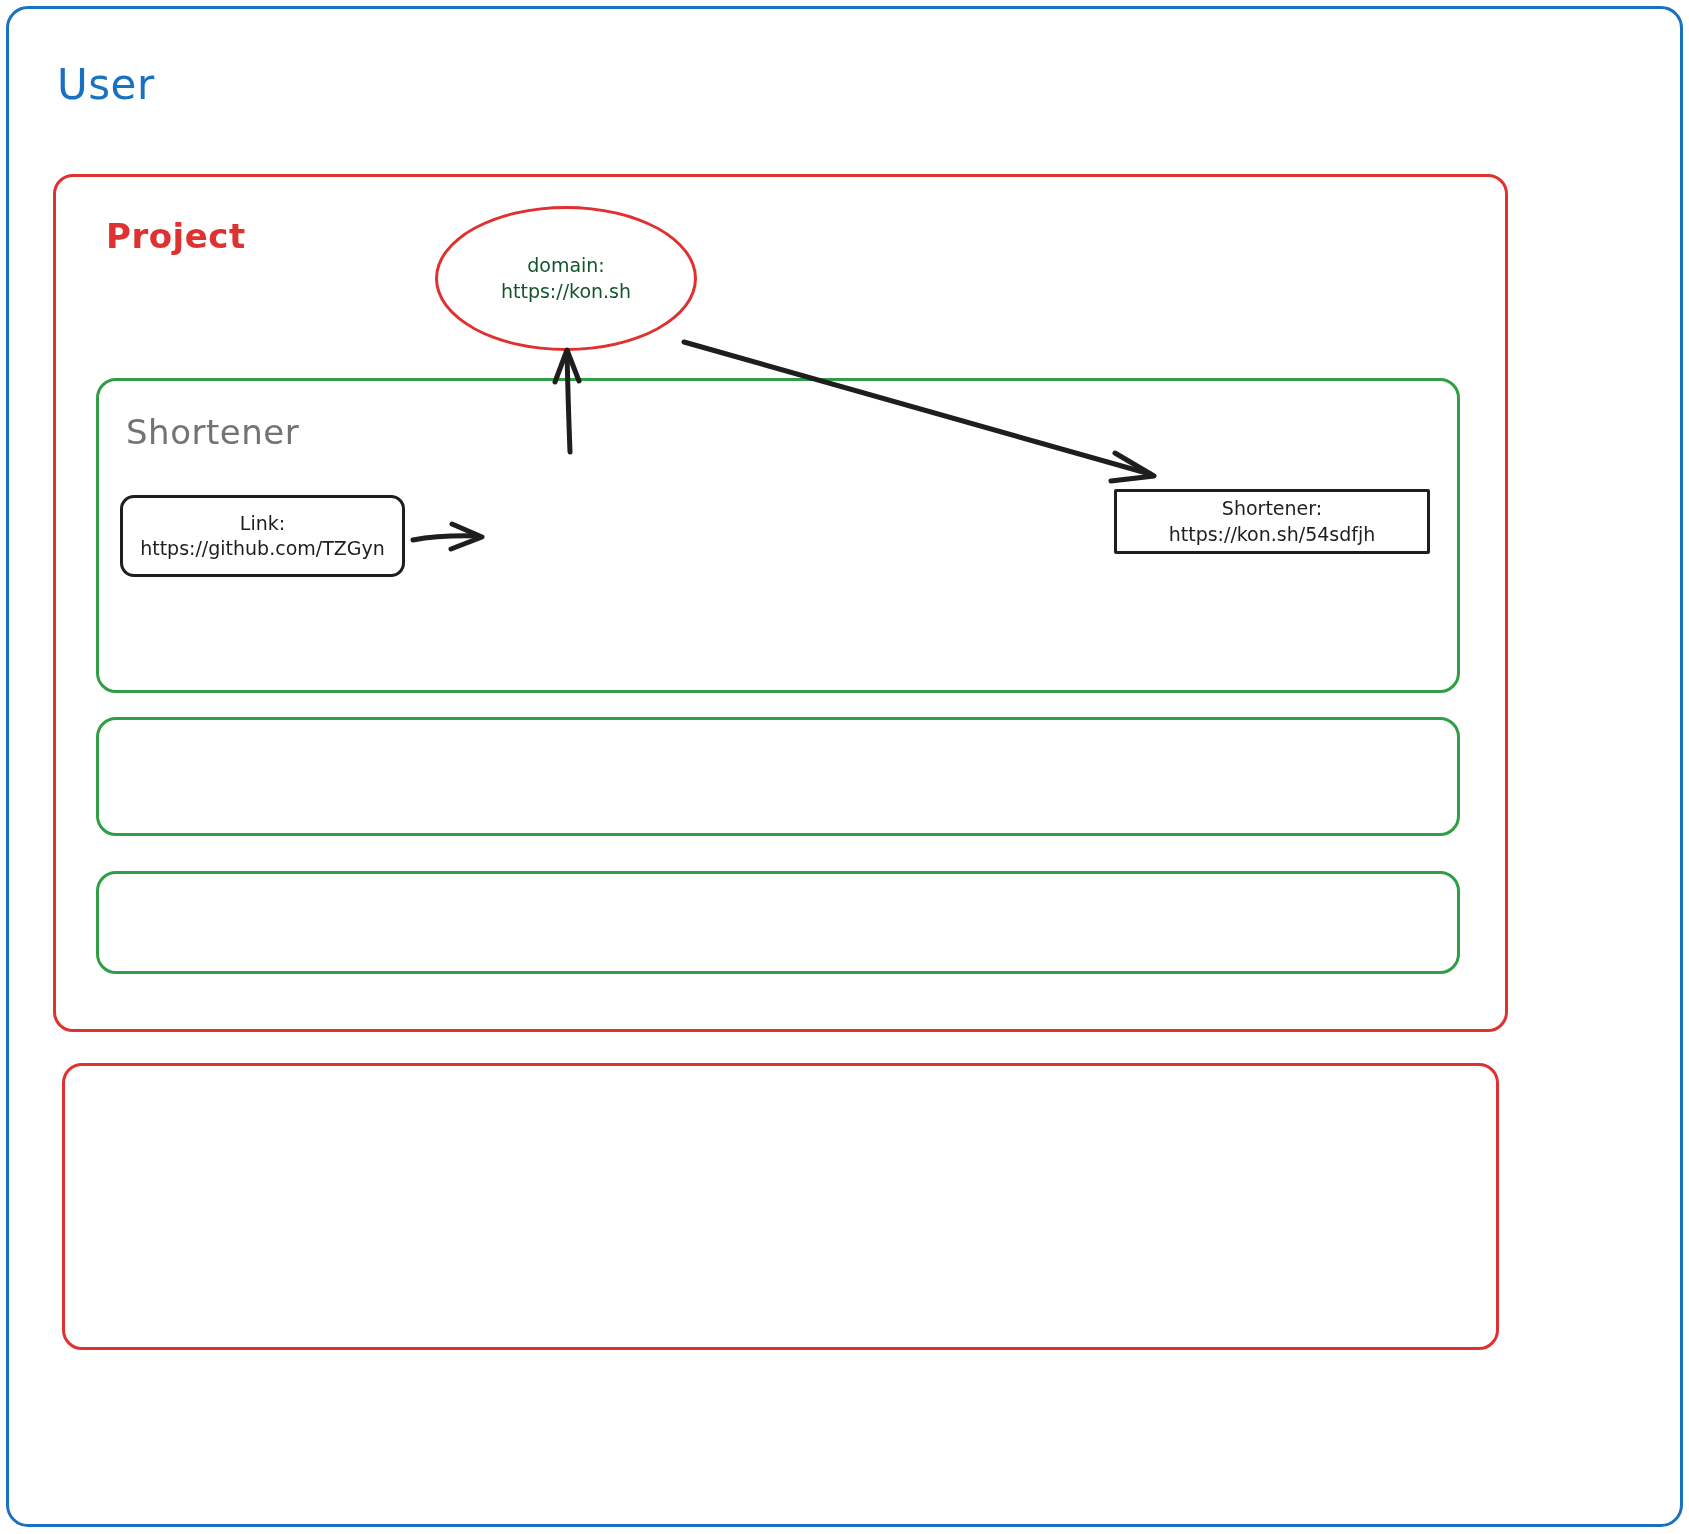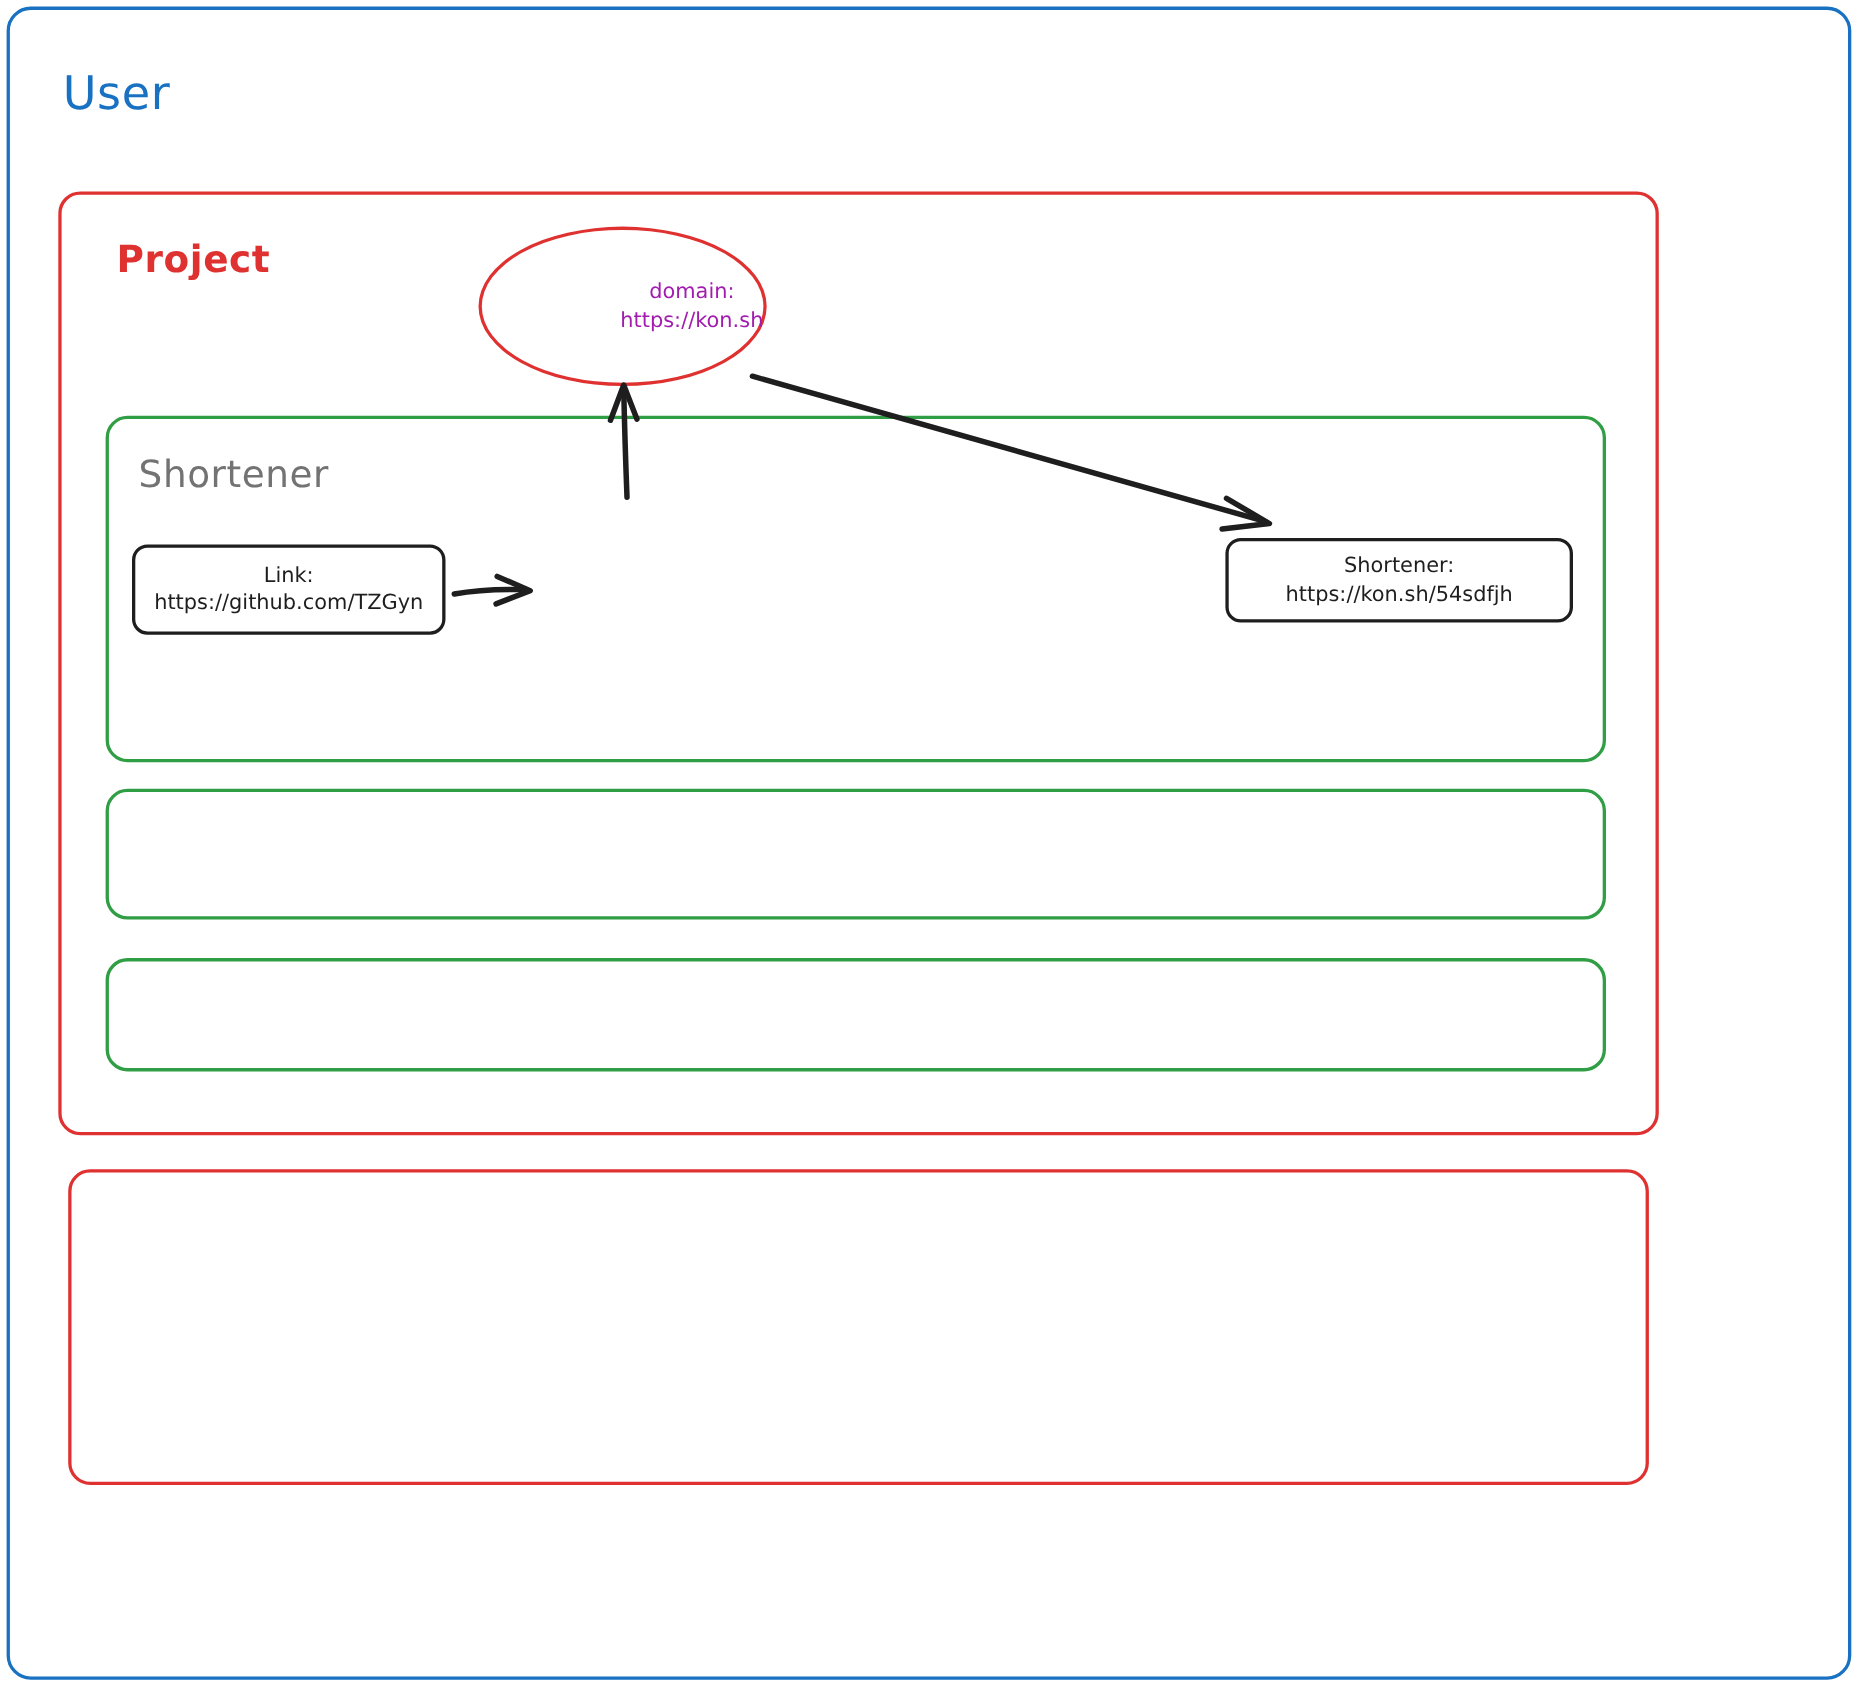--- a/index.html
+++ b/index.html
@@ -101,23 +101,22 @@
     white-space: pre-line;
   }
 
   .node-domain {
     left: 435px;
     top: 206px;
     width: 262px;
     height: 145px;
     border: 3px solid #e03131;
     border-radius: 50%;
-    color: #a21caf;
-    font-size: 19px;
-    justify-content: flex-end;
+    color: #14532d;
+    font-size: 19px;
   }
   .node-link {
     left: 120px;
     top: 495px;
     width: 285px;
     height: 82px;
     border: 3px solid #1e1e1e;
     border-radius: 14px;
     color: #1e1e1e;
     font-size: 19px;
@@ -129,23 +128,23 @@
     height: 174px;
     border: 3px solid #1971c2;
     border-radius: 50%;
     color: #1971c2;
     font-size: 19px;
   }
   .node-result {
     left: 1114px;
     top: 489px;
     width: 316px;
-    height: 77px;
+    height: 65px;
     border: 3px solid #1e1e1e;
-    border-radius: 14px;
+    border-radius: 2px;
     color: #1e1e1e;
     font-size: 19px;
   }
 
   
   #arrows {
     position: absolute;
     left: 0;
     top: 0;
     width: 1689px;

